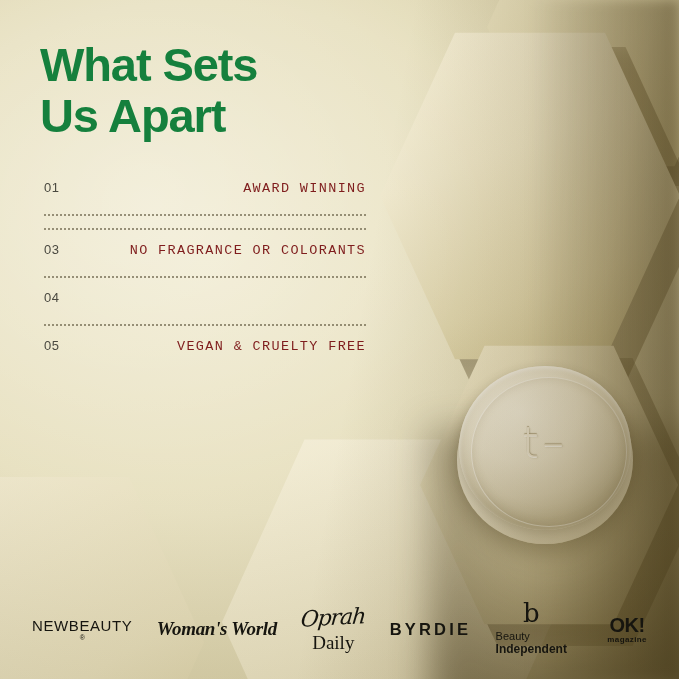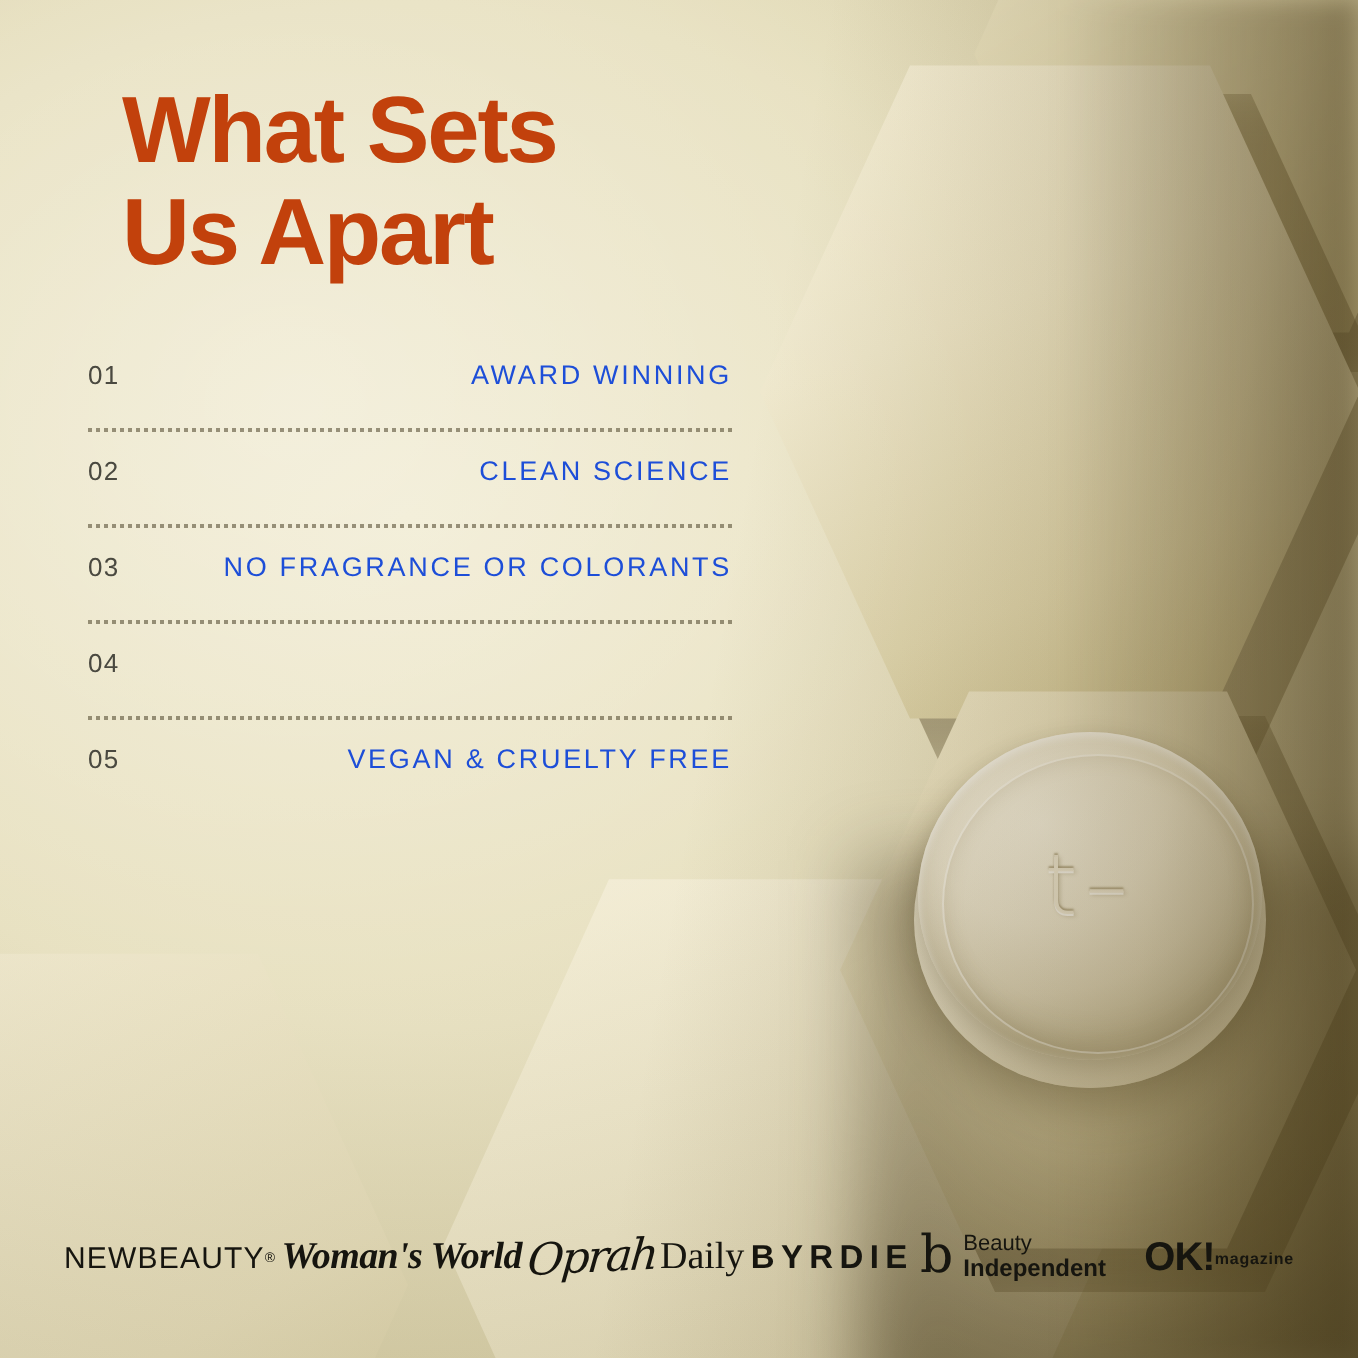--- a/index.html
+++ b/index.html
@@ -155,26 +155,26 @@
        0 -1px 1px rgba(120,104,62,0.55),
        1px 1px 2px rgba(110,94,55,0.35);
     line-height:1;
   }
 
   
   #content { position:absolute; inset:0; }
 
   #headline {
     position:absolute;
-    left:61px; top:40px;
+    left:40px; top:40px;
     font-size:47px;
     font-weight:700;
     line-height:1.08;
     letter-spacing:-1.1px;
-    color:#c2410c;
+    color:#15803d;
     white-space:pre-line;
   }
 
   
   #feature-list {
     position:absolute;
     left:44px; top:180px;
     width:322px;
   }
   .feature-row {
@@ -185,43 +185,44 @@
   }
   .feature-num {
     font-size:13px;
     letter-spacing:0.6px;
     color:#4a4940;
     font-weight:400;
   }
   .feature-label {
     font-size:13.5px;
     letter-spacing:1.35px;
-    color:#1d4ed8;
+    color:#7f1d1d;
     font-weight:400;
     text-transform:uppercase;
     text-align:right;
+    font-family:Liberation Mono, monospace;
   }
   .feature-sep {
     height:14px;
     border-top:2px dotted rgba(74,66,40,0.55);
     width:100%;
   }
 
   
   #press-bar {
     position:absolute;
     left:0; right:0; top:600px;
     height:58px;
     display:flex;
     align-items:center;
     justify-content:space-between;
     padding:0 32px;
     color:#16150f;
   }
-  .logo { display:flex; align-items:center; justify-content:center; }
+  .logo { display:flex; align-items:center; justify-content:center;flex-direction:column; }
 
   .logo-newbeauty {
     font-size:15px;
     font-weight:400;
     letter-spacing:0.6px;
     position:relative;
   }
   .logo-newbeauty .tm {
     font-size:7px;
     vertical-align:super;
@@ -312,24 +313,20 @@
 Us Apart</h1>
 
     <div id="feature-list">
 
       <div class="feature-row">
         <span class="feature-num">01</span>
         <span class="feature-label">AWARD WINNING</span>
       </div>
       <div class="feature-sep"></div>
 
-      <div class="feature-row">
-        <span class="feature-num">02</span>
-        <span class="feature-label">CLEAN SCIENCE</span>
-      </div>
       <div class="feature-sep"></div>
 
       <div class="feature-row">
         <span class="feature-num">03</span>
         <span class="feature-label">NO FRAGRANCE OR COLORANTS</span>
       </div>
       <div class="feature-sep"></div>
 
       <div class="feature-row">
         <span class="feature-num">04</span>

